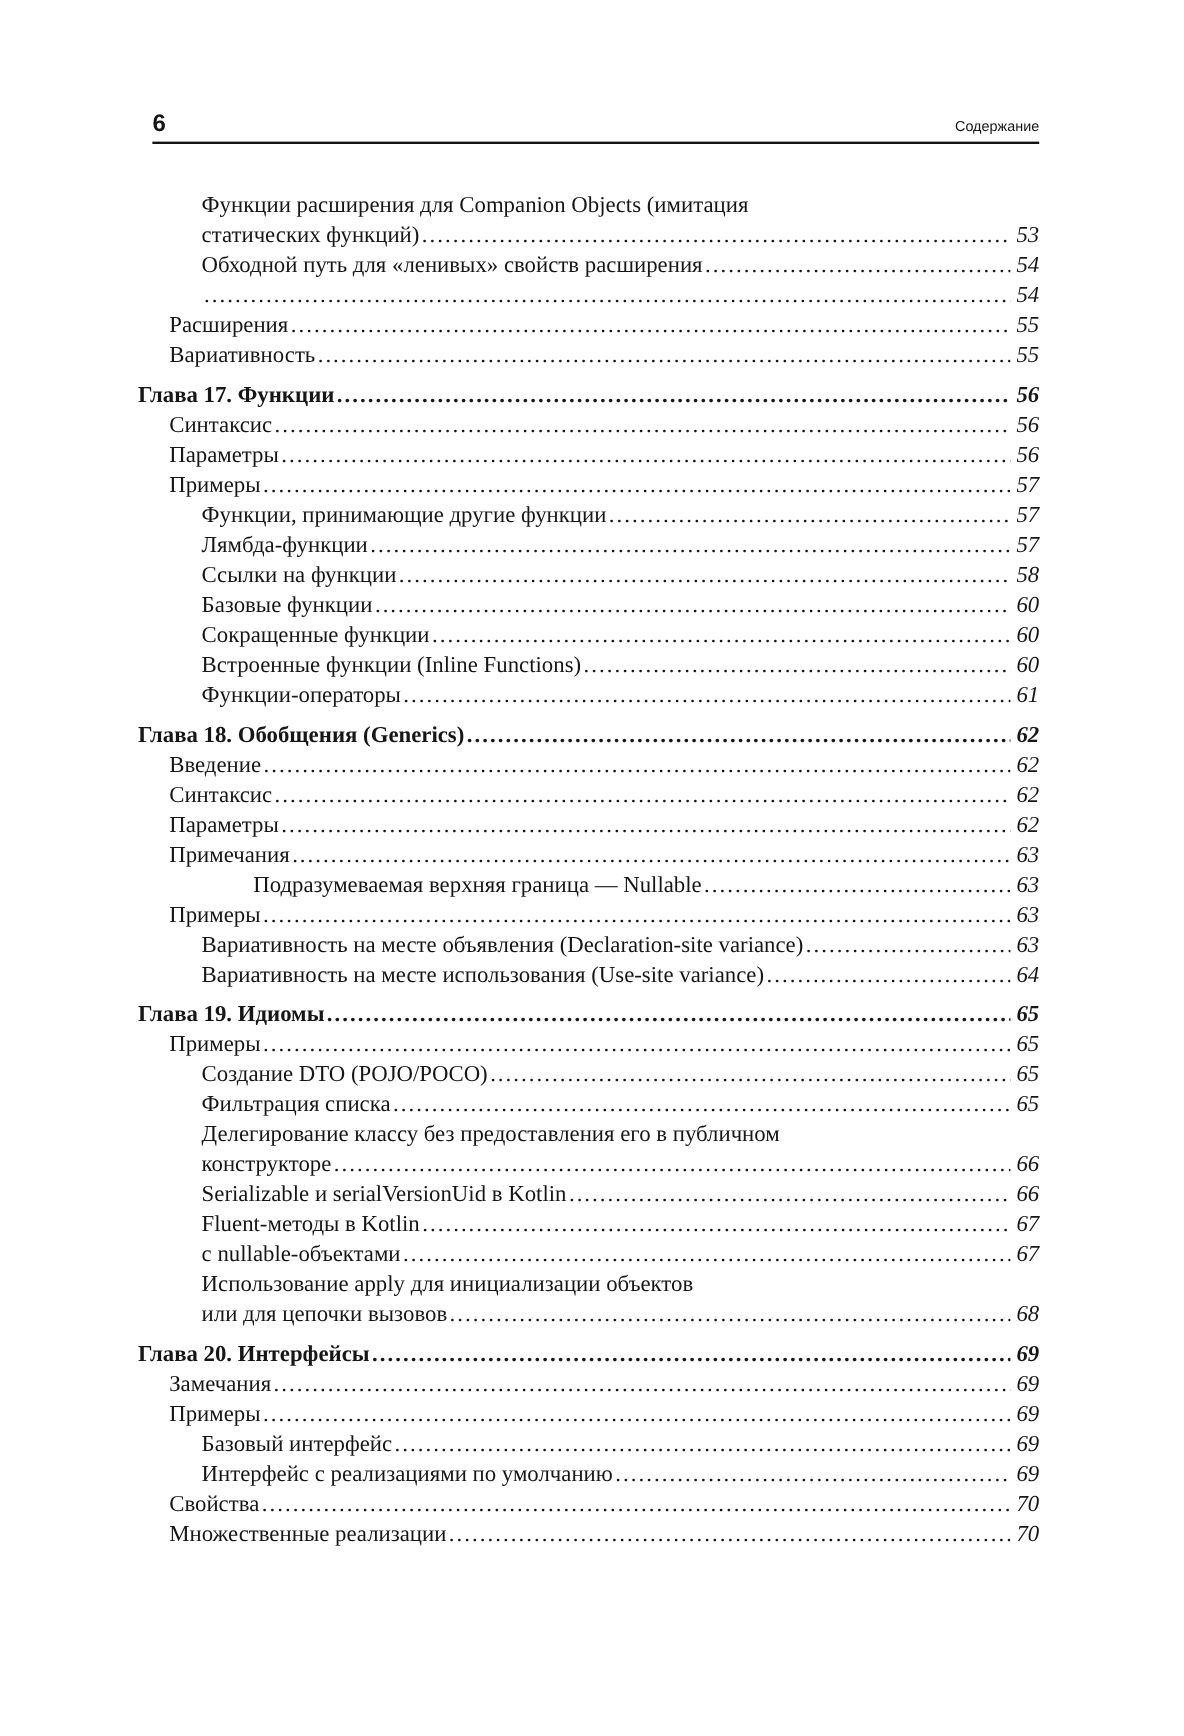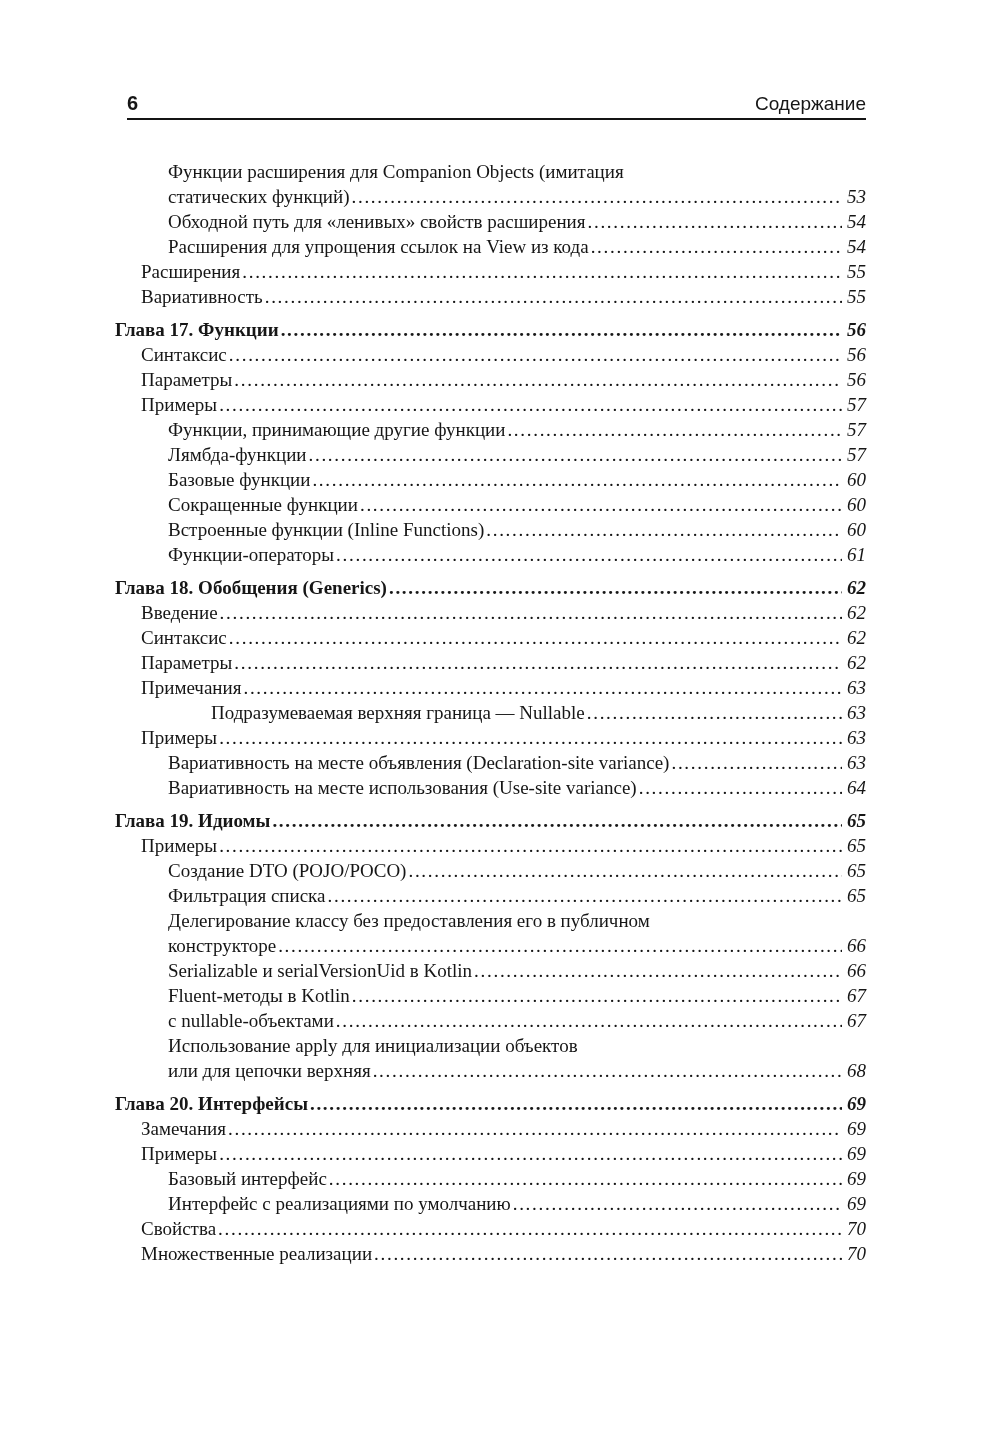--- a/index.html
+++ b/index.html
@@ -20,21 +20,21 @@
     right: 121px;
     top: 93px;
     display: flex;
     justify-content: space-between;
     align-items: baseline;
     border-bottom: 2px solid #141414;
     padding-bottom: 5px;
     font-family: "Liberation Sans", sans-serif;
   }
   .header .pgnum { font-weight: 700; font-size: 20px; line-height: 1; }
-  .header .htitle { font-weight: 400; font-size: 19px; line-height: 1; }
+  .header .htitle { font-weight: 400; font-size: 12px; line-height: 1; }
 
   
   .toc {
     position: absolute;
     left: 115px;
     right: 121px;
     top: 159px;
     font-size: 19px;
     line-height: 25px;
   }
@@ -79,21 +79,20 @@
       </div>
       <div class="entry lvl2">
         <div class="lastline">
           <span class="txt">Обходной путь для «ленивых» свойств расширения</span>
           <span class="dots"></span>
           <span class="pg">54</span>
         </div>
       </div>
       <div class="entry lvl2">
         <div class="lastline">
-          <span class="txt">Расширения для упрощения ссылок на View из кода</span>
           <span class="dots"></span>
           <span class="pg">54</span>
         </div>
       </div>
       <div class="entry lvl1">
         <div class="lastline">
           <span class="txt">Расширения</span>
           <span class="dots"></span>
           <span class="pg">55</span>
         </div>
@@ -142,20 +141,27 @@
       </div>
       <div class="entry lvl2">
         <div class="lastline">
           <span class="txt">Лямбда-функции</span>
           <span class="dots"></span>
           <span class="pg">57</span>
         </div>
       </div>
       <div class="entry lvl2">
         <div class="lastline">
+          <span class="txt">Ссылки на функции</span>
+          <span class="dots"></span>
+          <span class="pg">58</span>
+        </div>
+      </div>
+      <div class="entry lvl2">
+        <div class="lastline">
           <span class="txt">Базовые функции</span>
           <span class="dots"></span>
           <span class="pg">60</span>
         </div>
       </div>
       <div class="entry lvl2">
         <div class="lastline">
           <span class="txt">Сокращенные функции</span>
           <span class="dots"></span>
           <span class="pg">60</span>
@@ -291,21 +297,21 @@
       <div class="entry lvl2">
         <div class="lastline">
           <span class="txt">с nullable-объектами</span>
           <span class="dots"></span>
           <span class="pg">67</span>
         </div>
       </div>
       <div class="entry lvl2">
         <div class="preline">Использование apply для инициализации объектов</div>
         <div class="lastline">
-          <span class="txt">или для цепочки верхняя</span>
+          <span class="txt">или для цепочки вызовов</span>
           <span class="dots"></span>
           <span class="pg">68</span>
         </div>
       </div>
       <div class="entry lvl0 chapter">
         <div class="lastline">
           <span class="txt">Глава 20. Интерфейсы</span>
           <span class="dots"></span>
           <span class="pg">69</span>
         </div>

